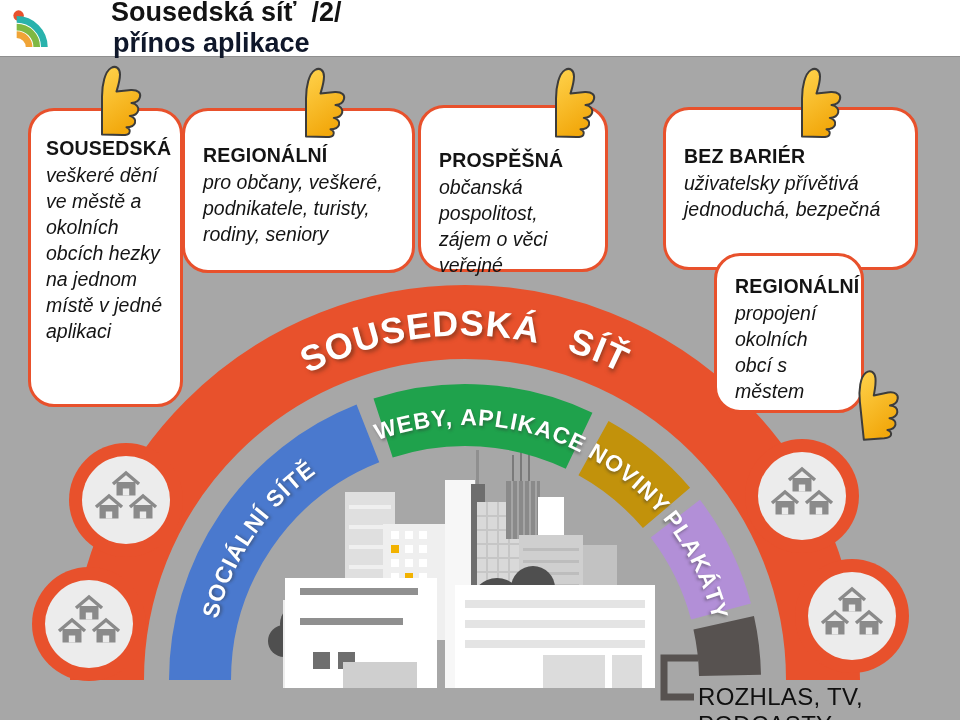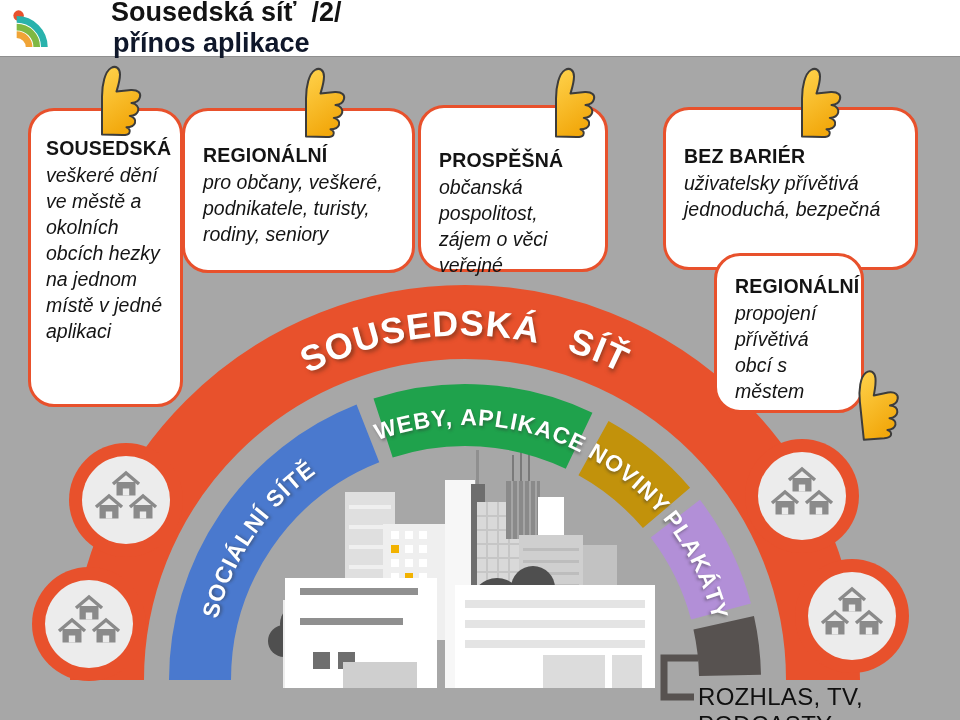--- a/index.html
+++ b/index.html
@@ -185,21 +185,21 @@
   <div class="card c3">
     <h3>PROSPĚŠNÁ</h3>
     <p>občanská pospolitost, zájem o věci veřejné</p>
   </div>
   <div class="card c4">
     <h3>BEZ BARIÉR</h3>
     <p>uživatelsky přívětivá jednoduchá, bezpečná</p>
   </div>
   <div class="card c5">
     <h3>REGIONÁLNÍ</h3>
-    <p>propojení přívětivá obcí s městem</p>
+    <p>propojení okolních obcí s městem</p>
   </div>
 
   <svg class="thumb" style="left:86px;top:60px;" width="60" height="77" viewBox="0 0 60 76">
       <path d="M16 74 V36 C16 24 19 11 25 7.5 C30 4.5 34 8 34 14 C34 20 32 26 30.5 31 L45 29.5 C52.5 29.2 55 33 54 36.6 C53.2 40 49.5 42.3 45.5 42.6 C50.5 43.4 53 46.6 52.2 50 C51.4 53.4 47.8 55.2 43.8 55.4 C48 56.4 50 59.4 49 62.4 C48 65.4 44.5 66.8 40.5 66.8 C43.5 68 44.5 70.4 43.3 72.4 C42.2 74.2 39.5 74.6 36.5 74.6 L16 74 Z" fill="url(#goldGrad)" stroke="#3C3C3C" stroke-width="2" stroke-linejoin="round"></path>
     </svg>
   <svg class="thumb" style="left:290px;top:62px;" width="60" height="77" viewBox="0 0 60 76">
       <path d="M16 74 V36 C16 24 19 11 25 7.5 C30 4.5 34 8 34 14 C34 20 32 26 30.5 31 L45 29.5 C52.5 29.2 55 33 54 36.6 C53.2 40 49.5 42.3 45.5 42.6 C50.5 43.4 53 46.6 52.2 50 C51.4 53.4 47.8 55.2 43.8 55.4 C48 56.4 50 59.4 49 62.4 C48 65.4 44.5 66.8 40.5 66.8 C43.5 68 44.5 70.4 43.3 72.4 C42.2 74.2 39.5 74.6 36.5 74.6 L16 74 Z" fill="url(#goldGrad)" stroke="#3C3C3C" stroke-width="2" stroke-linejoin="round"></path>
     </svg>
   <svg class="thumb" style="left:540px;top:62px;" width="60" height="77" viewBox="0 0 60 76">
       <path d="M16 74 V36 C16 24 19 11 25 7.5 C30 4.5 34 8 34 14 C34 20 32 26 30.5 31 L45 29.5 C52.5 29.2 55 33 54 36.6 C53.2 40 49.5 42.3 45.5 42.6 C50.5 43.4 53 46.6 52.2 50 C51.4 53.4 47.8 55.2 43.8 55.4 C48 56.4 50 59.4 49 62.4 C48 65.4 44.5 66.8 40.5 66.8 C43.5 68 44.5 70.4 43.3 72.4 C42.2 74.2 39.5 74.6 36.5 74.6 L16 74 Z" fill="url(#goldGrad)" stroke="#3C3C3C" stroke-width="2" stroke-linejoin="round"></path>

